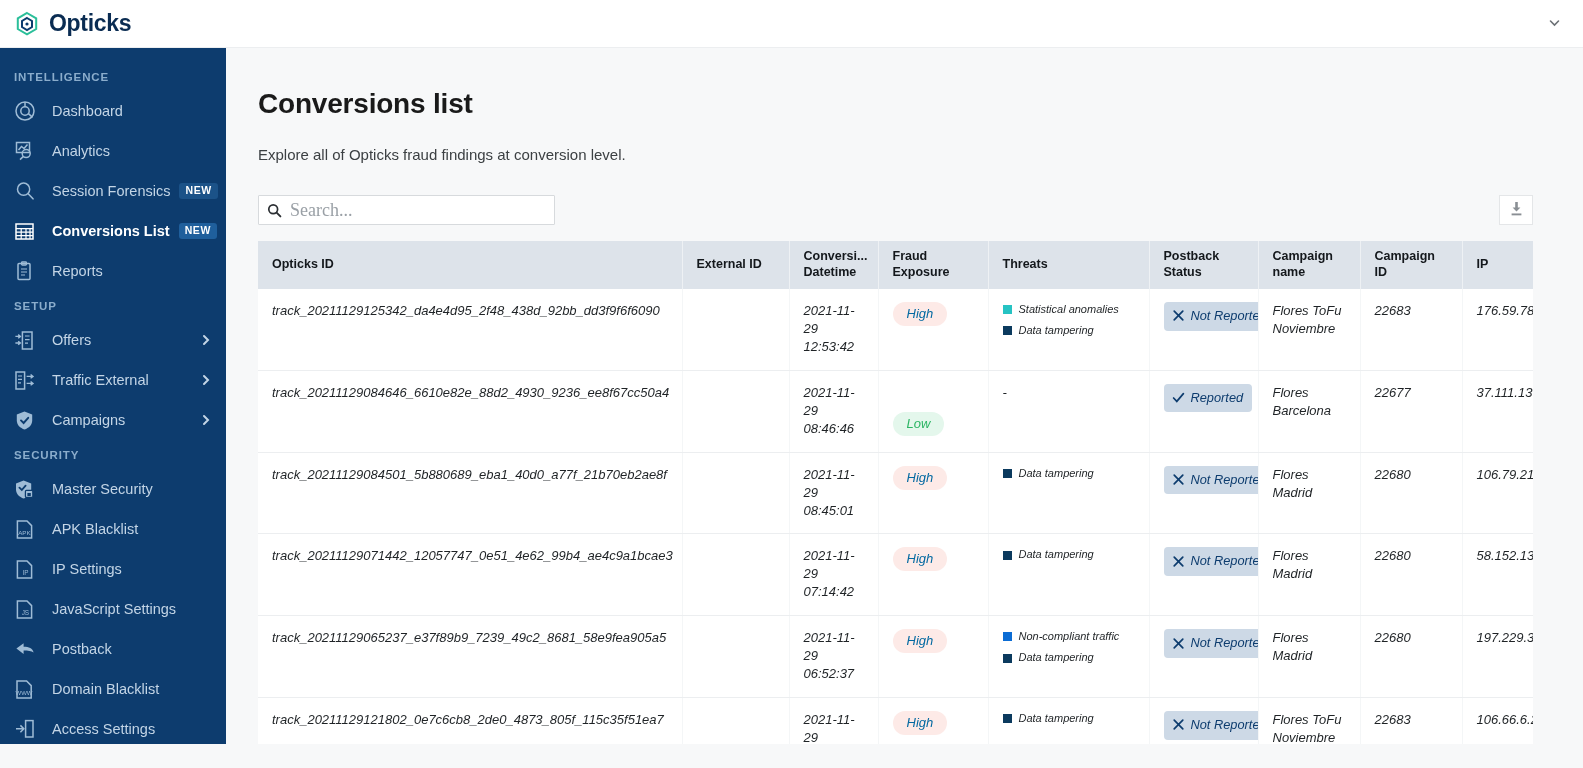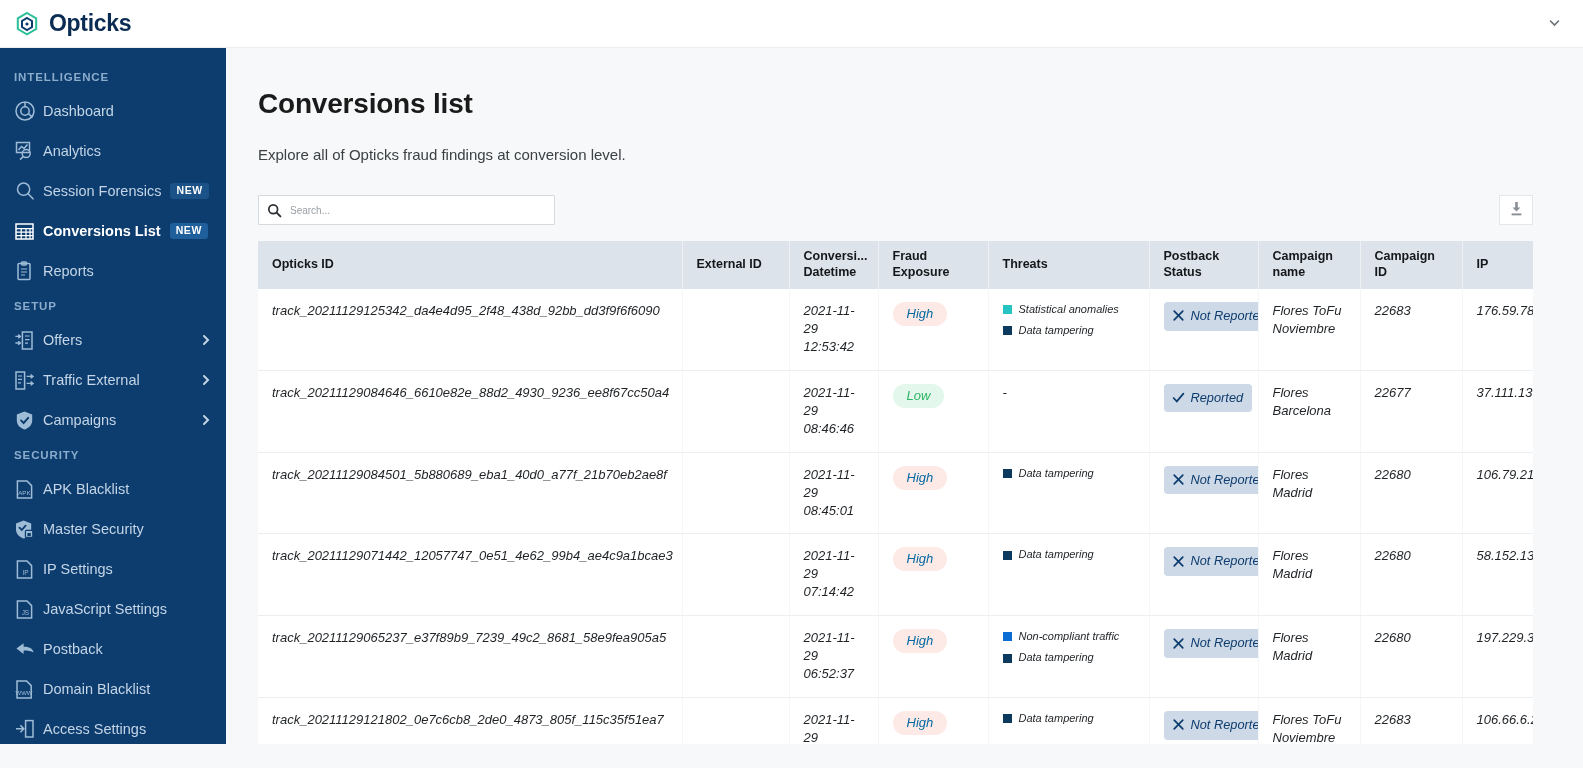--- a/index.html
+++ b/index.html
@@ -46,21 +46,21 @@
   .nav-item {
     display: flex; align-items: center; height: 40px;
     padding: 0 14px 0 14px; cursor: pointer; position: relative;
   }
   .nav-item .ico {
     width: 26px; min-width: 26px; height: 24px; display: flex;
     align-items: center; justify-content: flex-start; color: #9fbcd6;
   }
   .nav-item .ico svg { display: block; }
   .nav-label {
-    font-size: 14.5px; color: #c3d5e6; margin-left: 3px; white-space: nowrap;
+    font-size: 14.5px; color: #c3d5e6; margin-left: 12px; white-space: nowrap;
   }
   .nav-item.active .nav-label { color: #ffffff; font-weight: bold; }
   .nav-item.active .ico { color: #ffffff; }
   .badge-new {
     margin-left: 9px; background: #1b5288; color: #ffffff;
     font-size: 10.5px; font-weight: bold; letter-spacing: 0.6px;
     padding: 2px 6px 3px 6px; border-radius: 3px; line-height: 1;
   }
   .nav-item.active .badge-new { background: #1f5f9c; }
   .nav-caret { margin-left: auto; color: #c3d5e6; display: flex; align-items: center; }
@@ -77,22 +77,22 @@
   .page-sub { font-size: 15px; color: #3c4043; margin: 0 0 32px 0; }
 
   .toolbar { display: flex; align-items: center; width: 1275px; margin-bottom: 16px; }
   .search-wrap {
     width: 297px; height: 30px; background: #ffffff;
     border: 1px solid #d7dadd; display: flex; align-items: center;
     padding: 0 8px; border-radius: 1px;
   }
   .search-wrap .s-ico { color: #333; display: flex; align-items: center; margin-right: 6px; }
   .search-input {
-    border: 0; outline: 0; flex: 1 1 auto; font-size: 10px;
-    font-family: Liberation Sans, sans-serif; color: #222; background: transparent;
+    border: 0; outline: 0; flex: 1 1 auto; font-size: 18px;
+    font-family: Liberation Serif, serif; color: #222; background: transparent;
   }
   .search-input::placeholder { color: #9aa0a6; }
   .toolbar-spacer { flex: 1 1 auto; }
   .dl-btn {
     width: 34px; height: 30px; background: #ffffff; border: 1px solid #e4e6e8;
     display: flex; align-items: center; justify-content: center; cursor: pointer;
   }
 
   
   .table-scroll { width: 1275px; overflow: hidden; }
@@ -114,21 +114,21 @@
   table.conv tbody td:last-child { border-right: 0; }
   td.c-id { white-space: nowrap; }
   td.c-ip { white-space: nowrap; }
   td.c-campid { white-space: nowrap; }
 
   .pill {
     display: inline-block; font-size: 13px; padding: 5px 14px 6px 14px;
     border-radius: 14px; line-height: 1;
   }
   .pill.high { background: #fdeae7; color: #0369a1; }
-  .pill.low  { background: #e4f7ec; color: #2bb563; }
+  .pill.low  { background: #e4f7ec; color: #2bb563; margin-top: 28px; }
 
   .threat-line { display: flex; align-items: center; margin-bottom: 6px; white-space: nowrap; }
   .threat-line:last-child { margin-bottom: 0; }
   .sw { width: 9px; height: 9px; min-width: 9px; margin-right: 7px; display: inline-block; }
   .threat-txt { font-size: 11px; color: #1f2326; }
   .dash { color: #1f2326; font-size: 13px; }
 
   .pb {
     display: inline-flex; align-items: center; background: #cdd9e6;
     border-radius: 4px; padding: 5px 9px 6px 8px; white-space: nowrap;
@@ -263,36 +263,36 @@
           <span class="nav-caret">
             <svg width="12" height="12" viewBox="0 0 12 12" fill="none">
               <path d="M4 2 L8 6 L4 10" stroke="currentColor" stroke-width="2" fill="none" stroke-linecap="round"></path>
             </svg>
           </span>
         </div>
         <div class="nav-section-label">SECURITY</div>
         <div class="nav-item">
           <span class="ico">
             <svg width="21" height="21" viewBox="0 0 21 21" fill="none">
-              <path d="M3.4 2 H13 L17.6 6.6 V19 H3.4 Z" stroke="currentColor" stroke-width="1.5" fill="none"></path>
-              <text x="10.4" y="16" font-family="Liberation Sans" font-size="6.2" fill="currentColor" text-anchor="middle">APK</text>
-            </svg>
-          </span>
-          <span class="nav-label">APK Blacklist</span>
-        </div>
-        <div class="nav-item">
-          <span class="ico">
-            <svg width="21" height="21" viewBox="0 0 21 21" fill="none">
               <path d="M9.6 1.6 L17.2 4.4 V10.6 C17.2 15 13.8 18.2 9.6 19.6 C5.4 18.2 2 15 2 10.6 V4.4 Z" fill="currentColor"></path>
               <path d="M5.4 8.6 L7.8 11 L11.6 6.6" stroke="#0d3c6e" stroke-width="1.8" fill="none" stroke-linecap="round"></path>
               <rect x="11.4" y="11.4" width="7.4" height="7" rx="1" fill="currentColor" stroke="#0d3c6e" stroke-width="1.2"></rect>
               <rect x="13.4" y="14" width="3.4" height="3" fill="#0d3c6e"></rect>
             </svg>
           </span>
           <span class="nav-label">Master Security</span>
+        </div>
+        <div class="nav-item">
+          <span class="ico">
+            <svg width="21" height="21" viewBox="0 0 21 21" fill="none">
+              <path d="M3.4 2 H13 L17.6 6.6 V19 H3.4 Z" stroke="currentColor" stroke-width="1.5" fill="none"></path>
+              <text x="10.4" y="16" font-family="Liberation Sans" font-size="6.2" fill="currentColor" text-anchor="middle">APK</text>
+            </svg>
+          </span>
+          <span class="nav-label">APK Blacklist</span>
         </div>
         <div class="nav-item">
           <span class="ico">
             <svg width="21" height="21" viewBox="0 0 21 21" fill="none">
               <path d="M3.4 2 H13 L17.6 6.6 V19 H3.4 Z" stroke="currentColor" stroke-width="1.5" fill="none"></path>
               <text x="11.4" y="16.4" font-family="Liberation Sans" font-size="6.4" fill="currentColor" text-anchor="middle">IP</text>
             </svg>
           </span>
           <span class="nav-label">IP Settings</span>
         </div>

